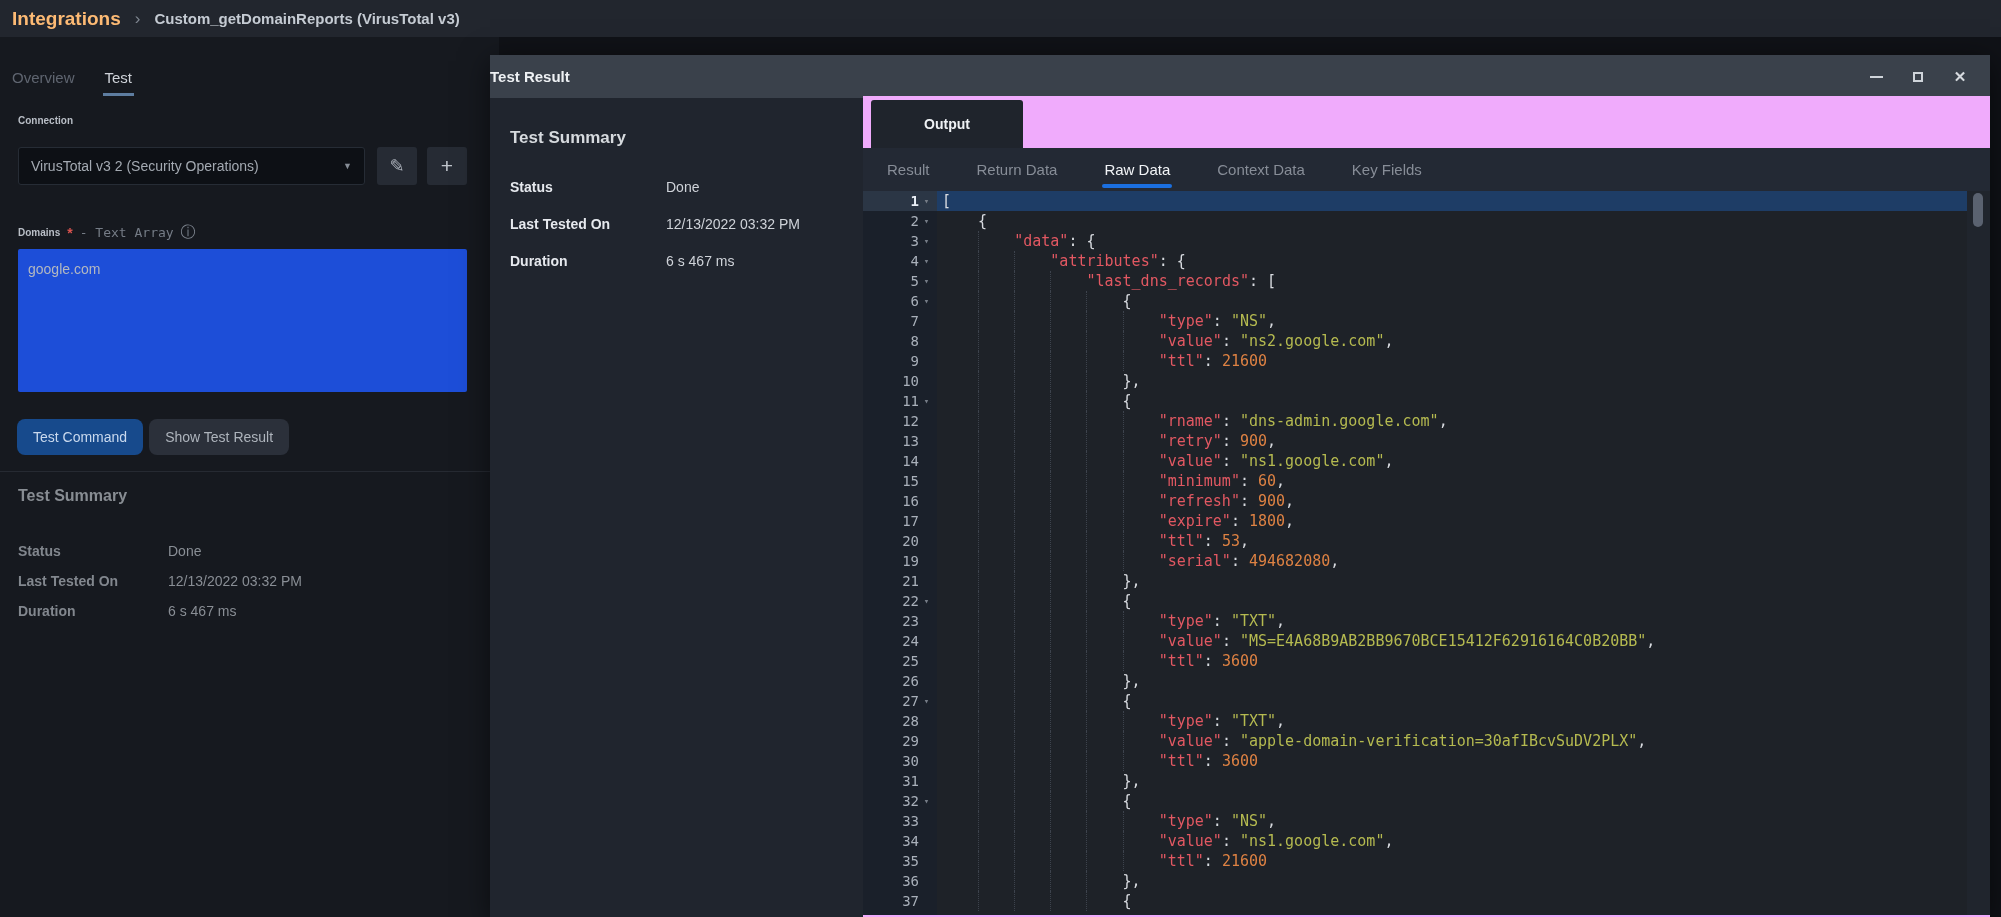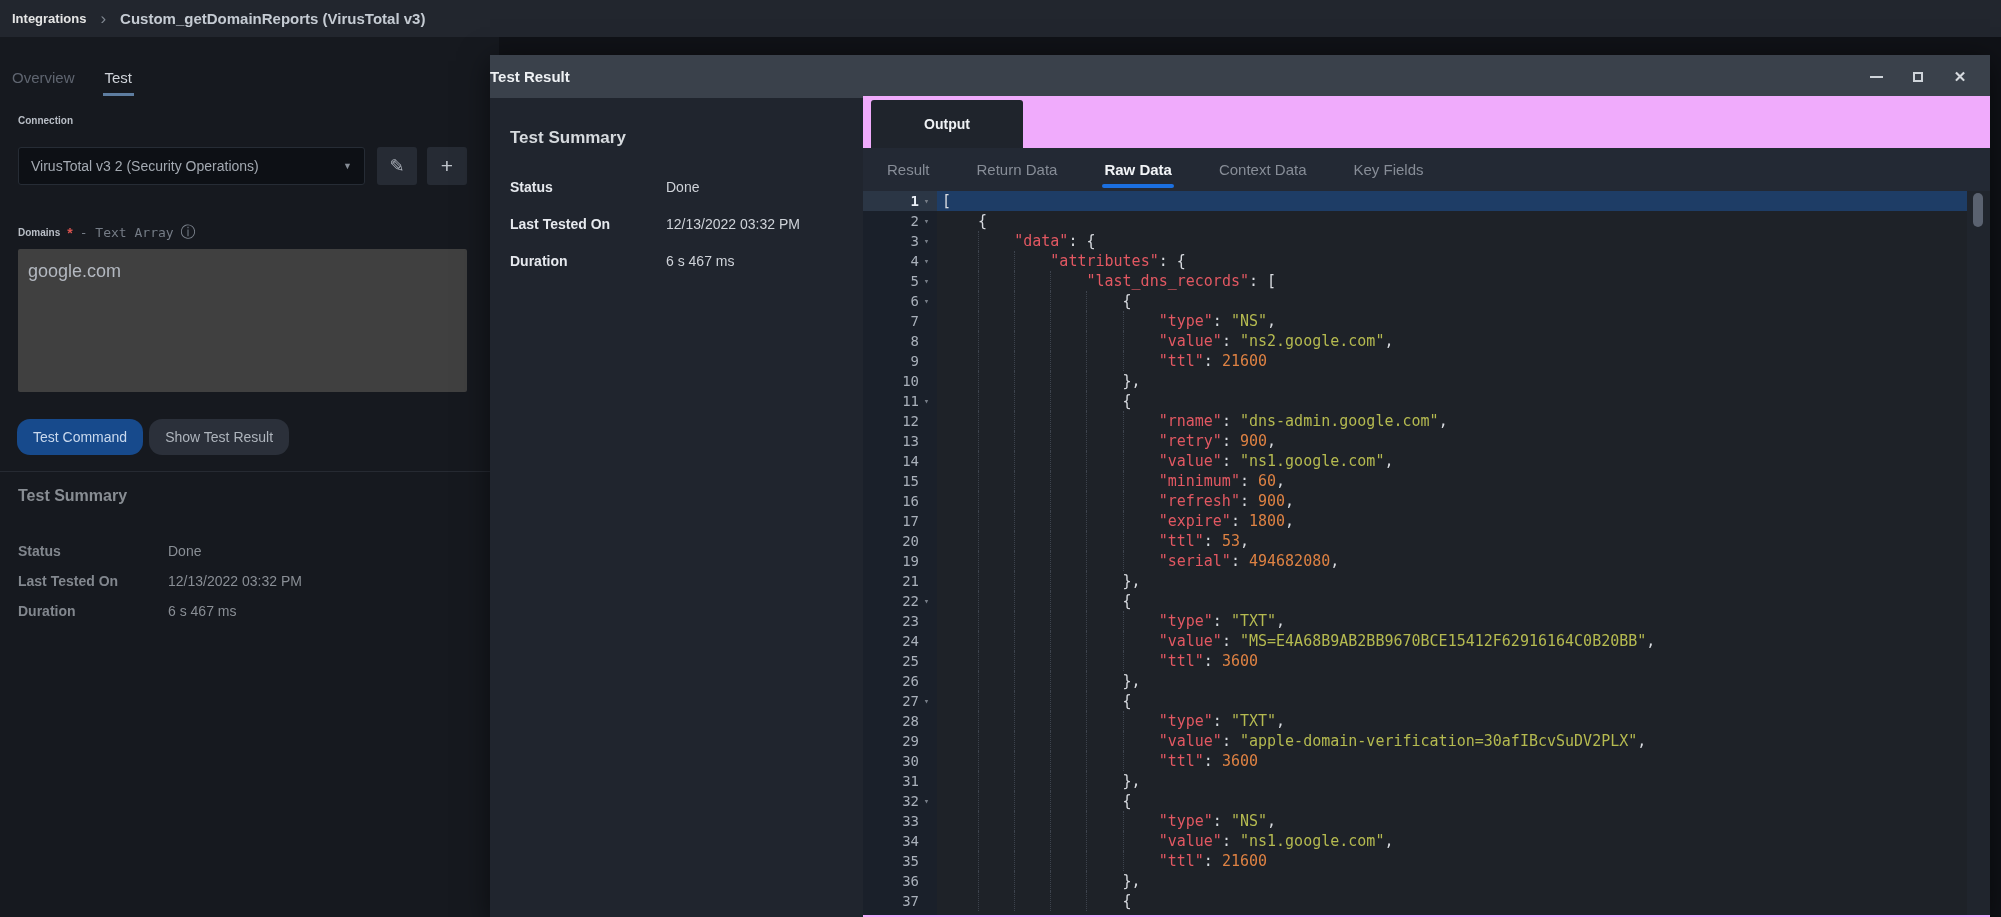--- a/index.html
+++ b/index.html
@@ -1,21 +1,21 @@
 <!DOCTYPE html>
 <html style="--accent-blue: #1b6fe0; --primary-button: #174a8c; --tab-underline: #5e7da0; --selection-line: #1e3d66; --json-key: #e25862; --json-string: #b5ba50; --json-number: #de8243; --modal-header: #3a414b;"><head>
 <meta charset="utf-8">
 <style>
   html,body{margin:0;padding:0;background:#0f1216;}
   #screen{position:relative;width:2001px;height:917px;overflow:hidden;background:#0f1216;
     font-family:"Liberation Sans",sans-serif;-webkit-font-smoothing:antialiased;}
   
   .topbar{position:absolute;left:0;top:0;width:2001px;height:37px;background:#22262e;
     display:flex;align-items:center;padding-left:12px;box-sizing:border-box;gap:10px;z-index:1;}
-  .crumb-link{color:#e5e5e5;font-weight:bold;font-size:13px;}
+  .crumb-link{color:#fdba74;font-weight:bold;font-size:19px;}
   .crumb-sep{color:#7f8690;font-size:17px;line-height:1;padding:0 4px;}
   .crumb-title{color:#c5cbd3;font-weight:bold;font-size:15px;}
   
   .workspace{position:absolute;left:0;top:37px;width:490px;height:880px;background:#16191f;z-index:1;padding-left:9px;}
   .dimzone{position:absolute;left:490px;top:37px;width:1511px;height:880px;background:#101217;z-index:1;}
   .doc-tabs{position:absolute;left:10px;top:30px;display:flex;gap:26px;}
   .doc-tab{font-size:15px;color:#5f6570;padding:2px 2px 7px 2px;cursor:pointer;}
   .doc-tab.active{color:#cfd3d9;border-bottom:3px solid var(--tab-underline);}
   .fld-label{color:#b9bec6;font-weight:bold;font-size:10px;}
   .lbl-connection{position:absolute;left:18px;top:78px;}
@@ -27,24 +27,24 @@
   .icon-btn{position:absolute;top:110px;width:40px;height:38px;background:#262b34;border-radius:3px;
     display:flex;align-items:center;justify-content:center;}
   .icon-btn .glyph{color:#a8aeb7;font-size:18px;}
   .btn-edit{left:377px;}
   .btn-add{left:427px;}
   .btn-add .glyph{font-size:21px;color:#c0c5cc;}
   .domains-row{position:absolute;left:18px;top:186px;display:flex;align-items:center;gap:7px;}
   .req-star{color:#d9534f;font-size:14px;font-weight:bold;}
   .type-hint{font-family:"DejaVu Sans Mono",monospace;font-size:13px;color:#757c86;}
   .info-ic{color:#7b828c;font-size:15px;}
-  .domains-box{position:absolute;left:18px;top:212px;width:449px;height:143px;background:#404040;
-    border-radius:2px;color:#b3b8c0;font-size:18px;padding:12px 10px;box-sizing:border-box;}
+  .domains-box{position:absolute;left:18px;top:212px;width:449px;height:143px;background:#1d4ed8;
+    border-radius:2px;color:#b3b8c0;font-size:14px;padding:12px 10px;box-sizing:border-box;}
   .btn-row{position:absolute;left:17px;top:382px;display:flex;gap:6px;}
-  .btn{height:36px;border-radius:13px;font-size:14px;display:flex;align-items:center;
+  .btn{height:36px;border-radius:8px;font-size:14px;display:flex;align-items:center;
     justify-content:center;padding:0 16px;cursor:pointer;}
   .btn-primary{background:var(--primary-button);color:#c9d9ee;}
   .btn-secondary{background:#2b303a;color:#aeb4bc;}
   .divider{position:absolute;left:0;top:434px;width:490px;height:1px;background:#262a32;}
   .ws-sum-title{position:absolute;left:18px;top:450px;color:#888d93;font-weight:bold;font-size:16px;}
   .ws-sum-rows{position:absolute;left:18px;top:499px;width:430px;}
   .sumrow{display:flex;height:30px;align-items:center;}
   .sumrow .lbl{width:150px;color:#82878e;font-weight:bold;font-size:14px;}
   .sumrow .val{color:#898e95;font-size:14px;}
   
@@ -65,21 +65,21 @@
   .msumrow .lbl{width:156px;color:#e6e9ee;font-weight:bold;font-size:14px;}
   .msumrow .val{color:#cfd3d9;font-size:14px;}
   .modal-right{position:absolute;left:373px;top:41px;width:1127px;height:914px;background:#f0abfc;}
   .output-tab{position:absolute;left:8px;top:4px;width:152px;height:48px;background:#1f242c;
     border-radius:3px 3px 0 0;display:flex;align-items:center;justify-content:center;
     color:#eef1f4;font-weight:bold;font-size:14px;cursor:pointer;}
   .subtab-band{position:absolute;left:0;top:52px;width:1127px;height:43px;background:#232934;
     display:flex;padding-left:22px;box-sizing:border-box;gap:43px;}
   .subtab{position:relative;height:43px;display:flex;align-items:center;font-size:15px;
     color:#878d97;cursor:pointer;padding:0 2px;}
-  .subtab.active{color:#f2f4f7;font-weight:bold;}
+  .subtab.active{color:#f2f4f7;font-weight:normal;}
   .sub-underline{position:absolute;left:0;bottom:3px;width:100%;height:4px;border-radius:2px;
     background:var(--accent-blue);}
   
   .code-area{position:absolute;left:0;top:95px;width:1127px;height:724px;overflow:hidden;
     background:#1e2228;font-family:"DejaVu Sans Mono",monospace;font-size:15px;line-height:20px;}
   .gutter-bg{position:absolute;left:0;top:0;width:74px;height:100%;background:#1a202a;}
   .code-lines{position:absolute;left:0;top:0;width:1104px;}
   .crow{display:flex;height:20px;}
   .gut{width:74px;flex:none;display:flex;justify-content:flex-end;align-items:center;
     padding-right:5px;box-sizing:border-box;gap:2px;background:#1a202a;}

